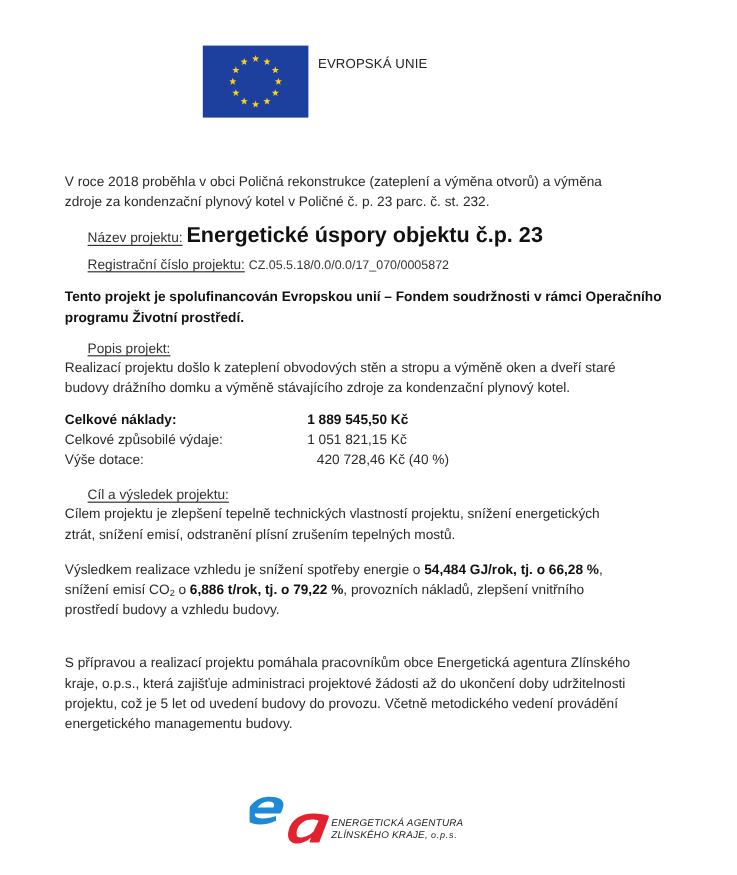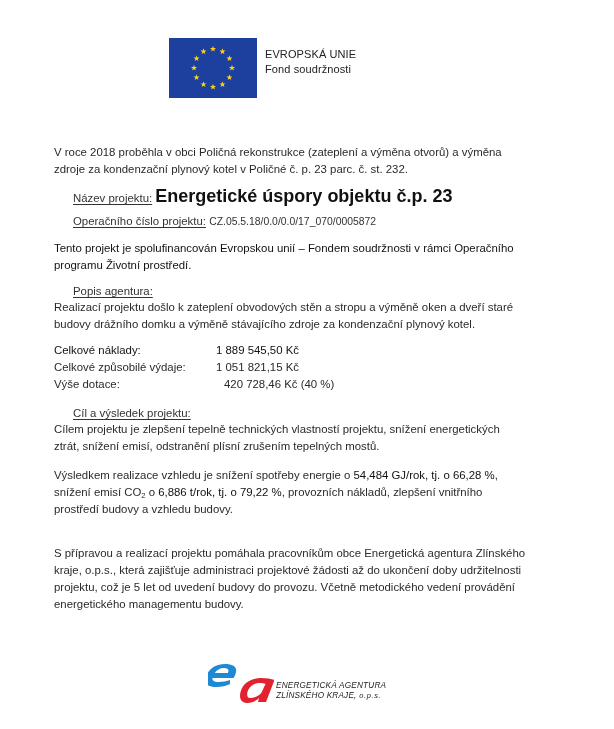--- a/index.html
+++ b/index.html
@@ -5,24 +5,24 @@
   html, body { margin: 0; padding: 0; background: #ffffff; }
   body { width: 614px; height: 729px; position: relative; overflow: hidden;
          font-family: "Liberation Sans", "DejaVu Sans", sans-serif; color: #1a1a1a; }
   .abs { position: absolute; }
   .eu-flag { left: 169px; top: 38px; width: 88px; height: 60px; background: #1d3f9e; }
   .eu-flag svg { display: block; }
   .eu-text { left: 265px; top: 47px; font-size: 11px; line-height: 14.5px; color: #222; letter-spacing: 0.1px; }
   .doc { position: absolute; left: 54px; top: 0; width: 510px; font-size: 11.4px; color: #2a2a2a; }
   .line { position: absolute; left: 0; white-space: nowrap; line-height: 15px; }
   .u { text-decoration: underline; text-underline-offset: 1.5px; color: #333; margin-left: 19px; }
-  .b { font-weight: normal; color: #111; }
+  .b { font-weight: bold; color: #111; }
   .title-val { font-weight: bold; font-size: 18px; color: #111; }
   .reg-val { font-size: 10.4px; color: #333; }
-  .val { position: absolute; white-space: nowrap; line-height: 15px; }
+  .val { position: absolute; white-space: nowrap; line-height: 15px; margin-left: 40px; }
   sub { font-size: 7.5px; vertical-align: -2px; }
   .ea-logo { left: 208px; top: 660px; width: 66px; height: 46px; }
   .ea-text { left: 276px; top: 681px; font-size: 8.2px; line-height: 10px; font-weight: normal; font-style: italic; color: #222; letter-spacing: 0.2px; }
   .ea-text .ops { font-size: 7.5px; letter-spacing: 0.6px; }
 </style>
 </head>
 <body>
 
 <div class="abs eu-flag">
   <svg width="88" height="60" viewBox="0 0 88 60">
@@ -37,42 +37,41 @@
         <path d="M34.50 43.25L35.25 45.42L37.54 45.47L35.72 46.85L36.38 49.04L34.50 47.73L32.62 49.04L33.28 46.85L31.46 45.47L33.75 45.42Z"></path>
         <path d="M27.55 36.30L28.30 38.46L30.59 38.51L28.76 39.90L29.43 42.09L27.55 40.78L25.66 42.09L26.33 39.90L24.50 38.51L26.79 38.46Z"></path>
         <path d="M25.00 26.80L25.75 28.96L28.04 29.01L26.22 30.40L26.88 32.59L25.00 31.28L23.12 32.59L23.78 30.40L21.96 29.01L24.25 28.96Z"></path>
         <path d="M27.55 17.30L28.30 19.46L30.59 19.51L28.76 20.90L29.43 23.09L27.55 21.78L25.66 23.09L26.33 20.90L24.50 19.51L26.79 19.46Z"></path>
         <path d="M34.50 10.35L35.25 12.51L37.54 12.56L35.72 13.94L36.38 16.13L34.50 14.83L32.62 16.13L33.28 13.94L31.46 12.56L33.75 12.51Z"></path>
       </g>
   </svg>
 </div>
 <div class="abs eu-text">
   <div>EVROPSKÁ UNIE</div>
-  <div>Fond soudržnosti</div>
 </div>
 
 <div class="doc">
 
   <div class="line" style="top:145px">V roce 2018 proběhla v obci Poličná rekonstrukce (zateplení a výměna otvorů) a výměna</div>
   <div class="line" style="top:162px">zdroje za kondenzační plynový kotel v Poličné č. p. 23 parc. č. st. 232.</div>
 
   <div class="line" style="top:189px">
     <span class="u">Název projektu:</span>
     <span class="title-val">Energetické úspory objektu č.p. 23</span>
   </div>
 
   <div class="line" style="top:214px">
-    <span class="u">Operačního číslo projektu:</span>
+    <span class="u">Registrační číslo projektu:</span>
     <span class="reg-val">CZ.05.5.18/0.0/0.0/17_070/0005872</span>
   </div>
 
   <div class="line b" style="top:241px">Tento projekt je spolufinancován Evropskou unií – Fondem soudržnosti v rámci Operačního</div>
   <div class="line b" style="top:258px">programu Životní prostředí.</div>
 
-  <div class="line u" style="top:284px">Popis agentura:</div>
+  <div class="line u" style="top:284px">Popis projekt:</div>
   <div class="line" style="top:300px">Realizací projektu došlo k zateplení obvodových stěn a stropu a výměně oken a dveří staré</div>
   <div class="line" style="top:317px">budovy drážního domku a výměně stávajícího zdroje za kondenzační plynový kotel.</div>
 
   <div class="line b" style="top:343px">Celkové náklady:</div>
   <div class="val b" style="top:343px; left:162px">1 889 545,50 Kč</div>
   <div class="line" style="top:360px">Celkové způsobilé výdaje:</div>
   <div class="val" style="top:360px; left:162px">1 051 821,15 Kč</div>
   <div class="line" style="top:377px">Výše dotace:</div>
   <div class="val" style="top:377px; left:170px">420 728,46 Kč (40 %)</div>
 

